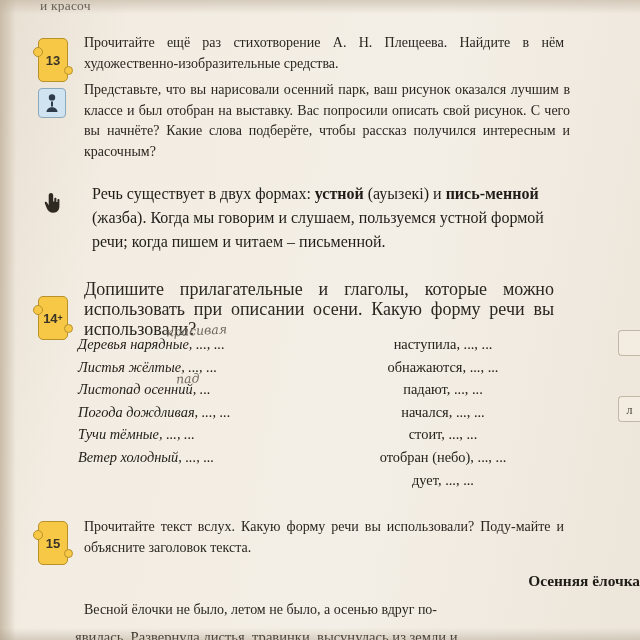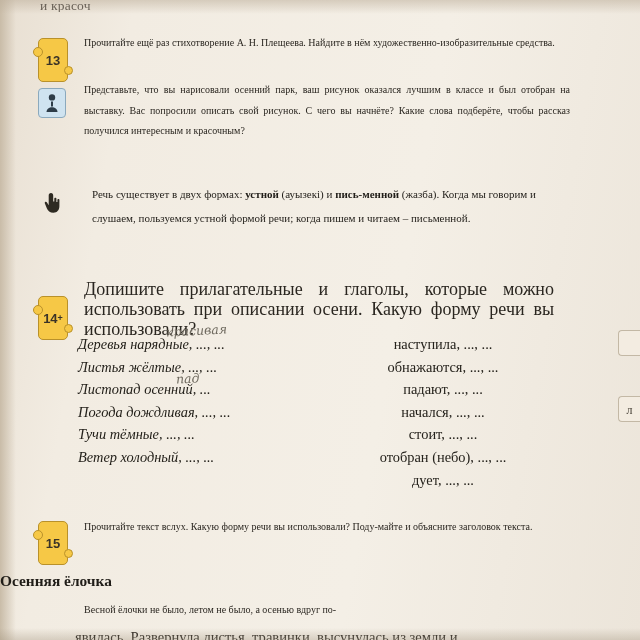--- a/index.html
+++ b/index.html
@@ -113,29 +113,29 @@
     position: absolute;
     width: 30px; height: 30px;
     display: flex;
     align-items: center;
     justify-content: center;
     font-size: 22px;
     color: #2e2a22;
   }
 
   .para {
-    font-size: 10px;
+    font-size: 14px;
     line-height: 20.5px;
     color: #2a2620;
     text-align: justify;
   }
   .para.tight { line-height: 20px; }
 
   .rule-box {
-    font-size: 11px;
+    font-size: 16px;
     line-height: 24px;
     color: #201d18;
   }
   .rule-box b { font-weight: bold; }
 
   .cols {
     position: absolute;
     font-size: 14.4px;
     line-height: 22.6px;
     color: #24211b;
@@ -266,21 +266,21 @@
   </div>
 
   <div class="hand-note" style="left:166px; top:323px;">красивая</div>
   <div class="hand-note" style="left:176px; top:371px;">пад</div>
 
   <div class="marker" style="left:38px; top:521px;">
     <span>15</span>
   </div>
   <div class="block para" style="left:84px; top:517px; width:480px;">Прочитайте текст вслух. Какую форму речи вы использовали? Поду-майте и объясните заголовок текста.</div>
 
-  <div class="section-title" style="left:0; top:572px; width:640px; text-align:left;">Осенняя ёлочка</div>
+  <div class="section-title" style="left:0; top:572px; width:640px; text-align:right;">Осенняя ёлочка</div>
   <div class="block para" style="left:84px; top:600px; width:480px;">Весной ёлочки не было, летом не было, а осенью вдруг по-</div>
 
   <div class="bottom-cut">явилась. Развернула листья, травинки, высунулась из земли и</div>
   <div class="shadow-bottom"></div>
 
   <div class="tab" style="top:330px; height:26px; line-height:26px;"></div>
   <div class="tab" style="top:396px; height:26px; line-height:26px;">л</div>
 </div>
 
 </body></html>

